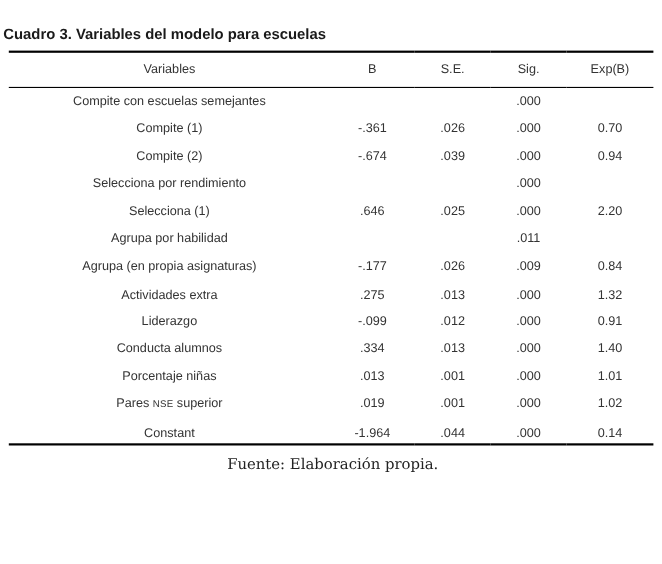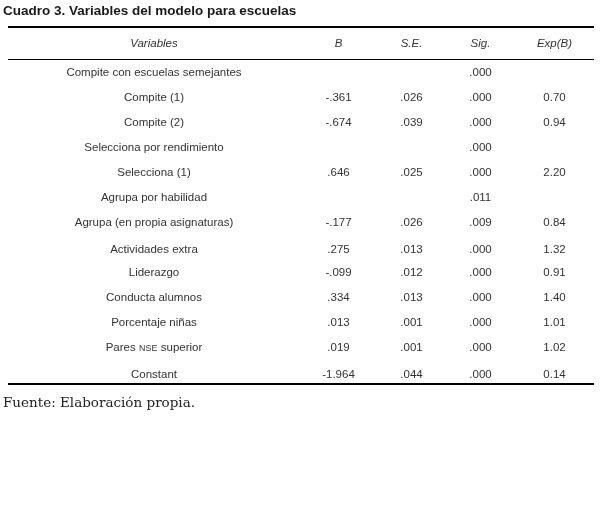--- a/index.html
+++ b/index.html
@@ -11,21 +11,21 @@
   html, body {
     margin: 0; padding: 0;
     background: #ffffff;
   }
   body {
     width: 602px; height: 513px;
     font-family: "Liberation Sans", sans-serif;
     color: var(--text-color);
     overflow: hidden;
   }
-  .page { padding: 3px 0 0 0; }
+  .page { padding: 23px 0 0 0; }
   .doc-title {
     margin: 0 0 0 3px;
     font-size: 13.5px;
     font-weight: bold;
     color: var(--title-color);
     font-family: "Liberation Sans", sans-serif;
   }
   table.model-table {
     margin: 8px 0 0 8px;
     width: 586px;
@@ -33,21 +33,20 @@
     table-layout: fixed;
     border-top: 2px solid var(--rule-color);
     border-bottom: 2px solid var(--rule-color);
   }
   col.c-variables { width: 292px; }
   col.c-b   { width: 77px; }
   col.c-se  { width: 69px; }
   col.c-sig { width: 69px; }
   col.c-exp { width: 79px; }
   thead th {
-    font-style: italic;
     font-weight: normal;
     font-size: 11.5px;
     color: var(--text-color);
     height: 32px;
     text-align: center;
     vertical-align: middle;
     border-bottom: 1.5px solid var(--rule-color);
     padding: 0;
   }
   tbody td {
@@ -58,20 +57,21 @@
     padding: 0;
     white-space: nowrap;
   }
   tbody tr.gap-above td { padding-top: 5px; }
   td .sc { font-size: 8.8px; letter-spacing: 0.2px; }
   .source-note {
     margin: 9px 0 0 3px;
     font-family: "DejaVu Serif", "Liberation Serif", serif;
     font-size: 13.5px;
     color: #222222;
+    text-align: center;
   }
 </style>
 </head>
 <body>
 
 <div class="page">
 
   <h1 class="doc-title">Cuadro 3. Variables del modelo para escuelas</h1>
 
   <table class="model-table">

